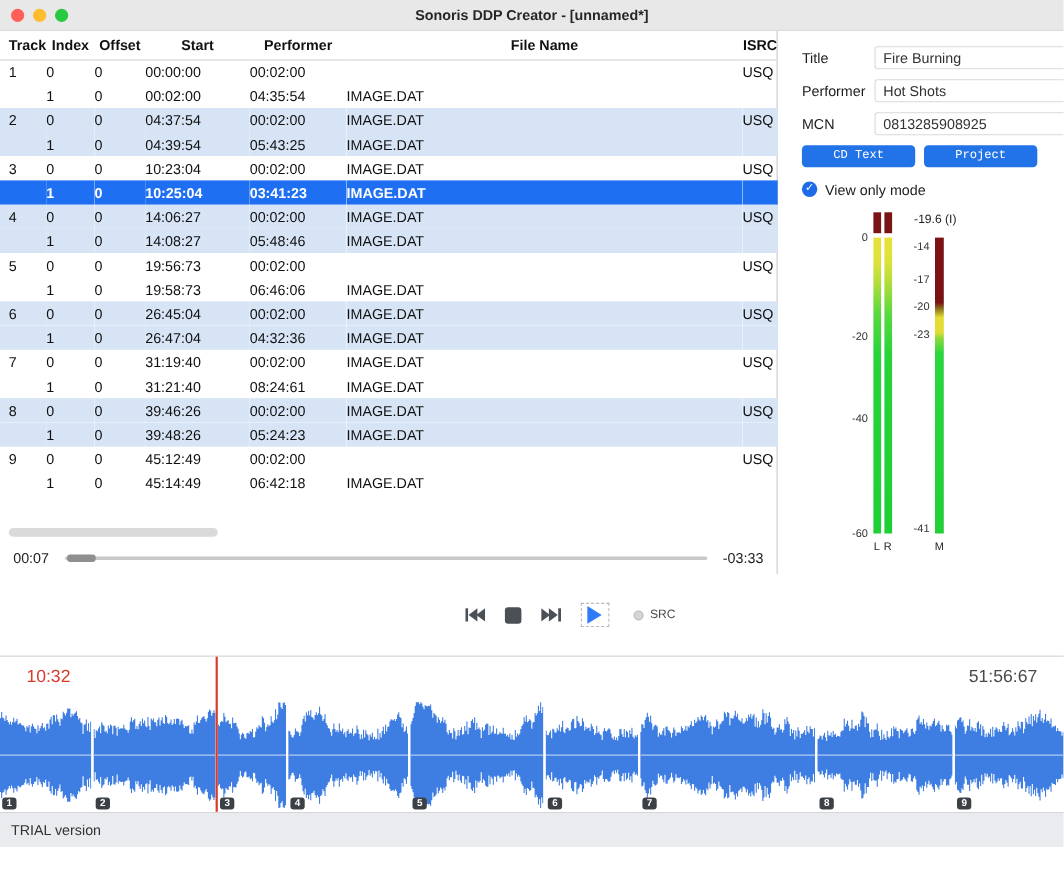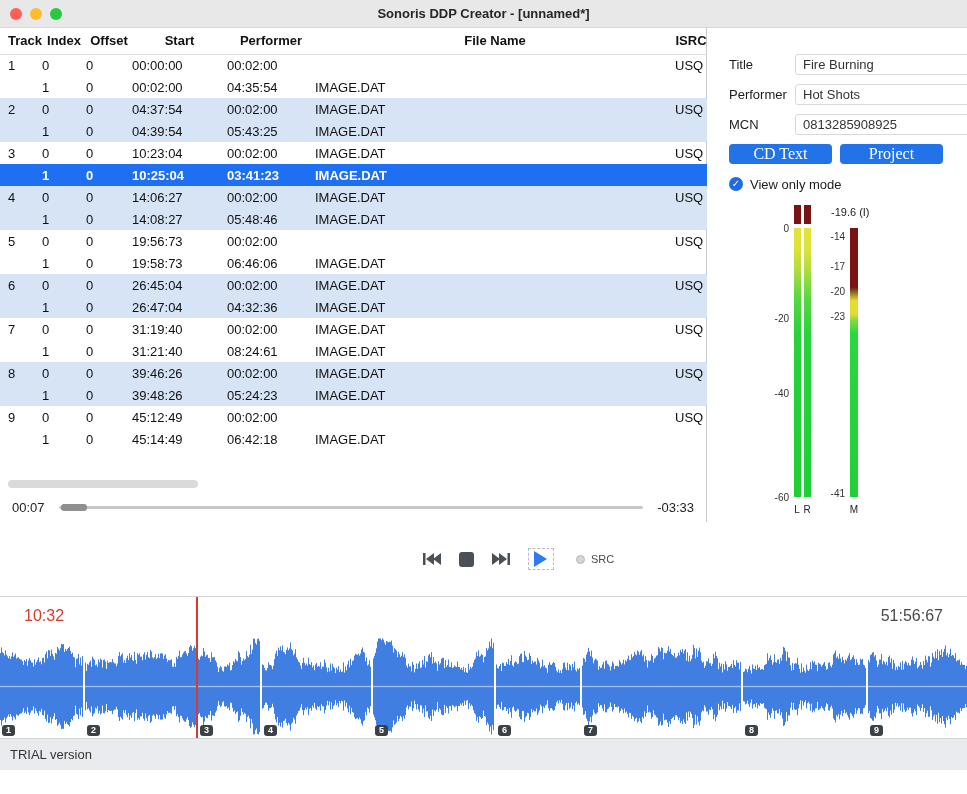--- a/index.html
+++ b/index.html
@@ -16,21 +16,21 @@
   .tl.red { background:#ff5f57; } .tl.yellow { background:#febc2e; } .tl.green { background:#28c840; }
   .win-title { width:100%; text-align:center; font-size:13px; font-weight:bold; color:#262626; }
 
   
   .menubar { height:24px; background:#7d1d1b; display:flex; align-items:center; padding-left:2px; flex:none; }
   .menu-item { color:#fff; font-size:13px; padding:0 11px; line-height:24px; cursor:default; }
 
   
   .main { height:494px; display:flex; flex:none; }
   .left { width:707px; border-right:1px solid #c9c9c9; display:flex; flex-direction:column; flex:none; }
-  .right { flex:1; padding:26px 24px 0 22px; overflow:hidden; position:relative; }
+  .right { flex:1; padding:14px 24px 0 22px; overflow:hidden; position:relative; }
 
   
   table.tracks { border-collapse:collapse; table-layout:fixed; width:707px; font-size:13px; color:#111; flex:none; }
   table.tracks th { text-align:center; font-weight:bold; height:26px; padding:0;
                     border-bottom:1px solid #e0e0e0; white-space:nowrap; overflow:visible; }
   table.tracks td { height:22px; padding:0; white-space:nowrap; overflow:hidden; }
   table.tracks th:first-child, table.tracks td:first-child { padding-left:8px; }
   tr.shaded { background:#d6e4f6; }
   tr.selected { background:#1e6ff2; color:#fff; font-weight:bold; }
 
@@ -43,21 +43,21 @@
   .seektrack { flex:1; height:3px; background:#c8c8c8; border-radius:2px; position:relative; margin:0 14px; }
   .seekthumb { position:absolute; left:2px; top:-2px; width:26px; height:7px; background:#8f8f8f; border-radius:3px; }
 
   
   .field-row { display:flex; align-items:center; height:21px; margin-bottom:9px; }
   .field-label { width:66px; font-size:13px; color:#1c1c1c; flex:none; }
   .field-input { flex:1; height:21px; border:1px solid #d9d9d9; border-radius:3px; background:#fff;
                  font-size:13px; padding:0 7px; color:#333; font-family:inherit; outline:none; }
   .btn-row { display:flex; gap:8px; margin:6px 0 12px 0; }
   .btn { flex:1; height:20px; background:#2273e8; color:#fff; border:none; border-radius:4px;
-         font-size:16px; font-family:Liberation Serif, serif; cursor:default; }
+         font-size:11px; font-family:Liberation Mono, monospace; cursor:default; }
   .checkbox-row { display:flex; align-items:center; gap:7px; font-size:13px; color:#1c1c1c; height:16px; }
   .check-icon { width:14px; height:14px; border-radius:50%; background:#1e6ae8; color:#fff;
                 font-size:10px; line-height:14px; text-align:center; flex:none; }
 
   
   .meters { position:relative; height:312px; margin-top:12px; font-size:10px; color:#333; }
   .m-readout { position:absolute; left:102px; top:2px; font-size:11px; color:#222; }
   .cap { position:absolute; top:1px; width:7px; height:19px; background:#7a1414; }
   .cap-l { left:65px; } .cap-r { left:75px; }
   .bar { position:absolute; top:24px; height:269px; width:7px; }

